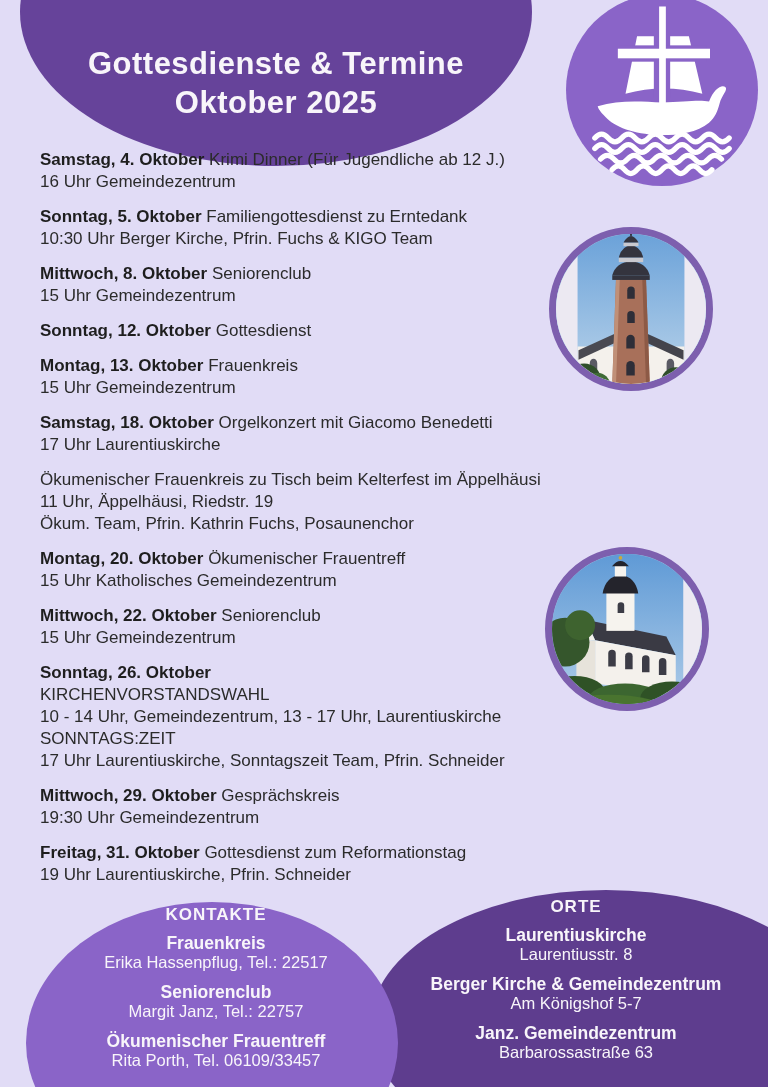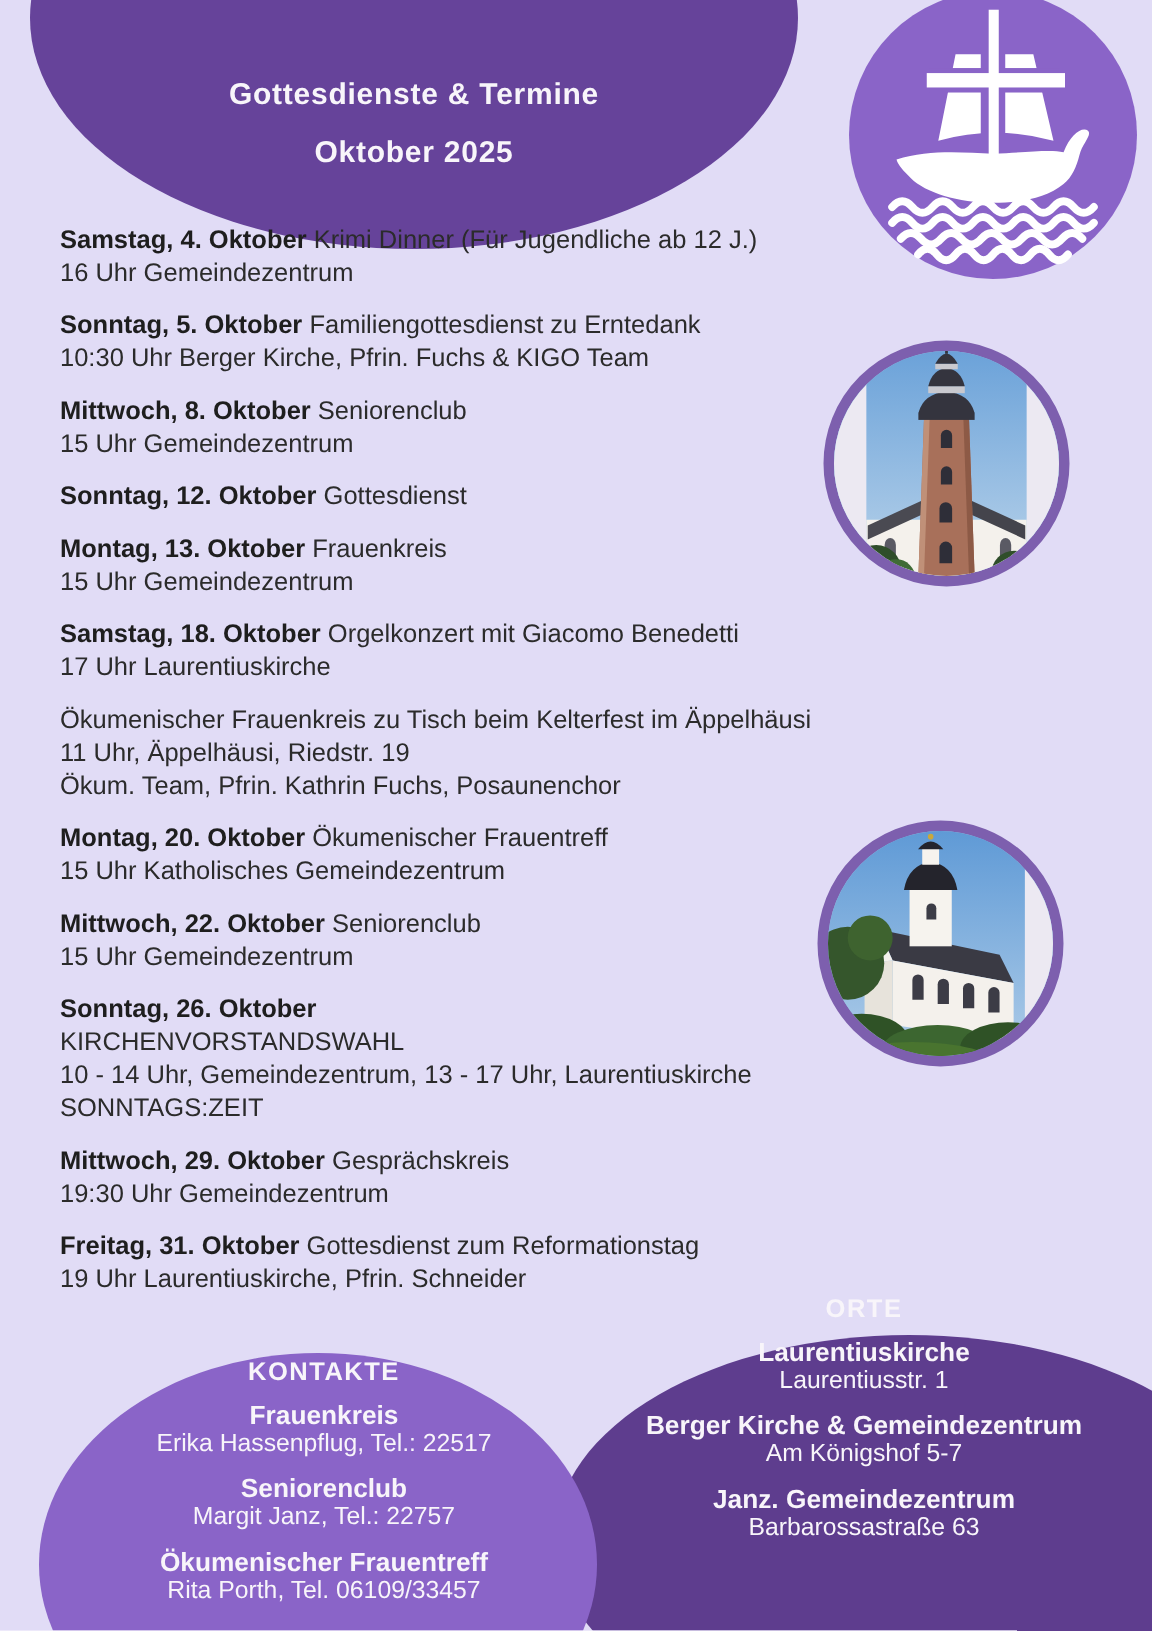--- a/index.html
+++ b/index.html
@@ -12,21 +12,21 @@
   }
   
   .title-ellipse{
     position:absolute;left:20px;top:-142px;width:512px;height:308px;
     background:var(--dark-purple,#66439a);
     border-radius:50%;
   }
   .title-text{
     position:absolute;left:20px;top:44px;width:512px;
     text-align:center;color:var(--text-light,#f8f5fa);
-    font-size:20px;font-weight:700;line-height:39px;letter-spacing:.5px;
+    font-size:31px;font-weight:700;line-height:39px;letter-spacing:.5px;
   }
   .boat-badge{
     position:absolute;left:566px;top:-6px;width:192px;height:192px;
     background:var(--light-purple,#8a64c8);
     border-radius:50%;
   }
   .boat-badge svg{position:absolute;inset:0;width:100%;height:100%;}
   
   .events{
     position:absolute;left:40px;top:149px;width:700px;
@@ -52,21 +52,21 @@
   }
   .kontakte-ellipse{
     position:absolute;left:26px;top:902px;width:372px;height:282px;
     background:var(--light-purple,#8a64c8);border-radius:50%;
   }
   .panel-text{
     position:absolute;width:312px;text-align:center;
     color:var(--text-light,#f8f5fa);font-size:16.5px;line-height:18px;
   }
   .kontakte-text{left:60px;top:906px;}
-  .orte-text{left:420px;top:864px;}
+  .orte-text{left:420px;top:898px;}
   .panel-heading{font-weight:700;font-size:17px;letter-spacing:1px;margin-bottom:9px;}
   .entry{margin-bottom:11px;white-space:nowrap;}
   .entry-name{font-weight:700;font-size:17.5px;line-height:20px;}
   .entry-detail{font-size:16.5px;line-height:18px;}
 </style>
 </head>
 <body>
 
 <div class="page">
 
@@ -137,20 +137,21 @@
       </div>
       <div class="event">
         <div class="event-line"><b>Mittwoch, 22. Oktober</b> Seniorenclub</div>
         <div class="event-line">15 Uhr Gemeindezentrum</div>
       </div>
       <div class="event">
         <div class="event-line"><b>Sonntag, 26. Oktober</b></div>
         <div class="event-line">KIRCHENVORSTANDSWAHL</div>
         <div class="event-line">10 - 14 Uhr, Gemeindezentrum, 13 - 17 Uhr, Laurentiuskirche</div>
         <div class="event-line">SONNTAGS:ZEIT</div>
+        <div class="event-line">17 Uhr Laurentiuskirche, Sonntagszeit Team, Pfrin. Schneider</div>
       </div>
       <div class="event">
         <div class="event-line"><b>Mittwoch, 29. Oktober</b> Gesprächskreis</div>
         <div class="event-line">19:30 Uhr Gemeindezentrum</div>
       </div>
       <div class="event">
         <div class="event-line"><b>Freitag, 31. Oktober</b> Gottesdienst zum Reformationstag</div>
         <div class="event-line">19 Uhr Laurentiuskirche, Pfrin. Schneider</div>
       </div>
     </div>
@@ -256,21 +257,21 @@
           <div class="entry-detail">Rita Porth, Tel. 06109/33457</div>
         </div>
       </div>
   </div>
 
   <div class="panel-text orte-text">
     <div class="panel-heading">ORTE</div>
     <div id="orte-entries">
         <div class="entry">
           <div class="entry-name">Laurentiuskirche</div>
-          <div class="entry-detail">Laurentiusstr. 1</div>
+          <div class="entry-detail">Laurentiusstr. 8</div>
         </div>
         <div class="entry">
           <div class="entry-name">Berger Kirche &amp; Gemeindezentrum</div>
           <div class="entry-detail">Am Königshof 5-7</div>
         </div>
         <div class="entry">
           <div class="entry-name">Janz. Gemeindezentrum</div>
           <div class="entry-detail">Barbarossastraße 63</div>
         </div>
       </div>

